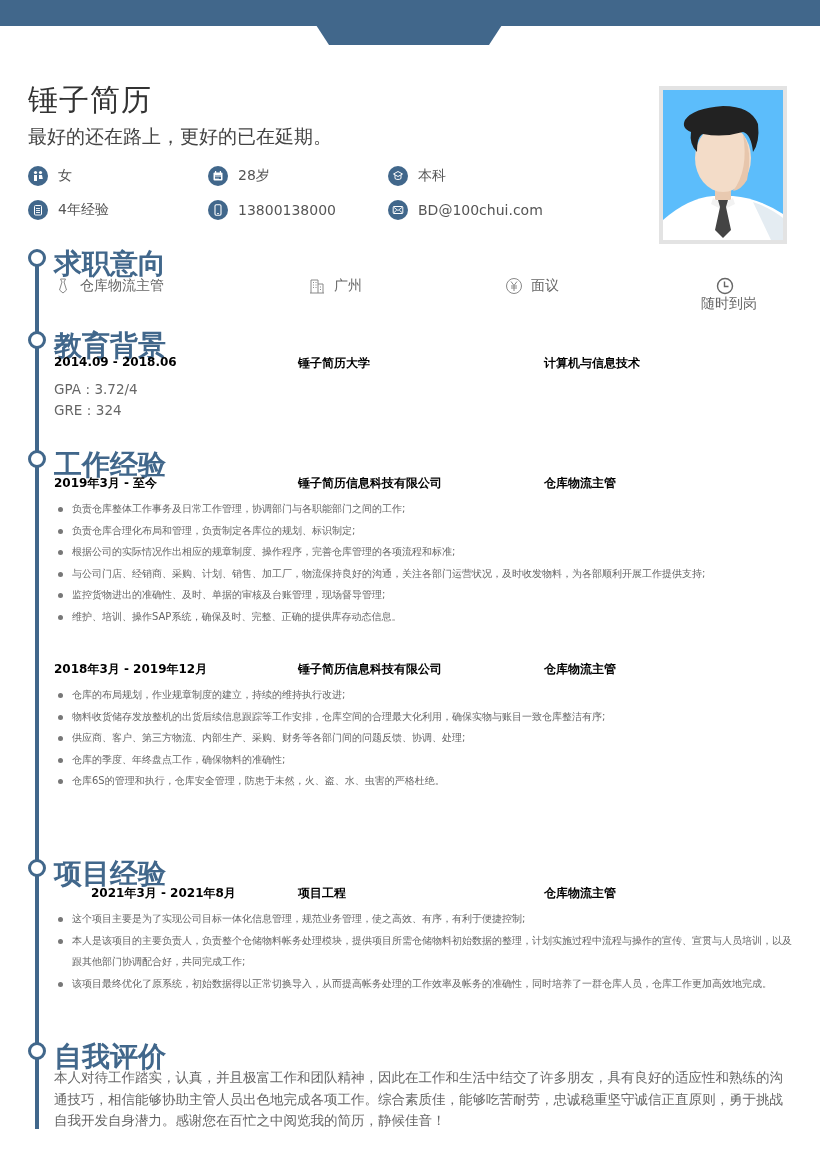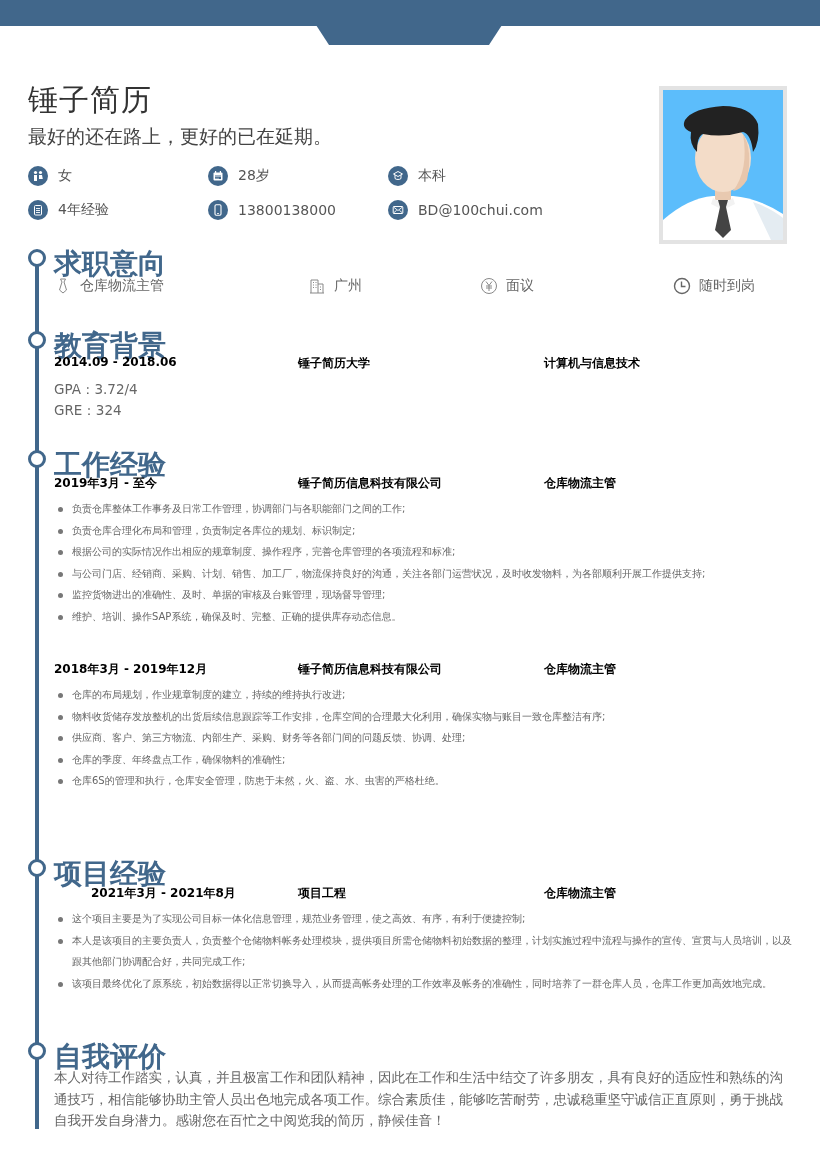--- a/index.html
+++ b/index.html
@@ -120,28 +120,28 @@
       <path d="M6.5 2h5l-1.5 3 2.5 8-3.5 3-3.5-3 2.5-8z" fill="none" stroke="#888" stroke-width="1"></path>
     </svg>
   <span>仓库物流主管</span>
 </div>
 <div class="intent" style="left:308px;">
   <svg viewBox="0 0 18 18">
       <path d="M3 16V3h7v13M10 7h5v9M2 16h14M5 5.5h1M7.5 5.5h1M5 8h1M7.5 8h1M5 10.5h1M7.5 10.5h1M12 10h1M12 12.5h1" fill="none" stroke="#888" stroke-width="1"></path>
     </svg>
   <span>广州</span>
 </div>
-<div class="intent" style="left:480px;text-align:right;">
+<div class="intent" style="left:505px;text-align:right;">
   <svg viewBox="0 0 18 18">
       <circle cx="9" cy="9" r="7.5" fill="none" stroke="#888" stroke-width="1"></circle>
       <path d="M6 4.5l3 4 3-4M9 8.5v5.5M6 9h6M6 11h6" fill="none" stroke="#888" stroke-width="1"></path>
     </svg>
   <span>面议</span>
 </div>
-<div class="intent" style="left:673px;">
+<div class="intent" style="left:701px;flex-direction:column;">
   <svg viewBox="0 0 18 18">
       <circle cx="9" cy="9" r="7.5" fill="none" stroke="#666" stroke-width="1.4"></circle>
       <path d="M8.5 4.5v5h4" fill="none" stroke="#666" stroke-width="1.4"></path>
     </svg>
   <span>随时到岗</span>
 </div>
 
 <div class="sec-dot" style="top:331px;"></div>
 <div class="sec-title" style="top:327px;">教育背景</div>
 <div class="row" style="top:355px;">

